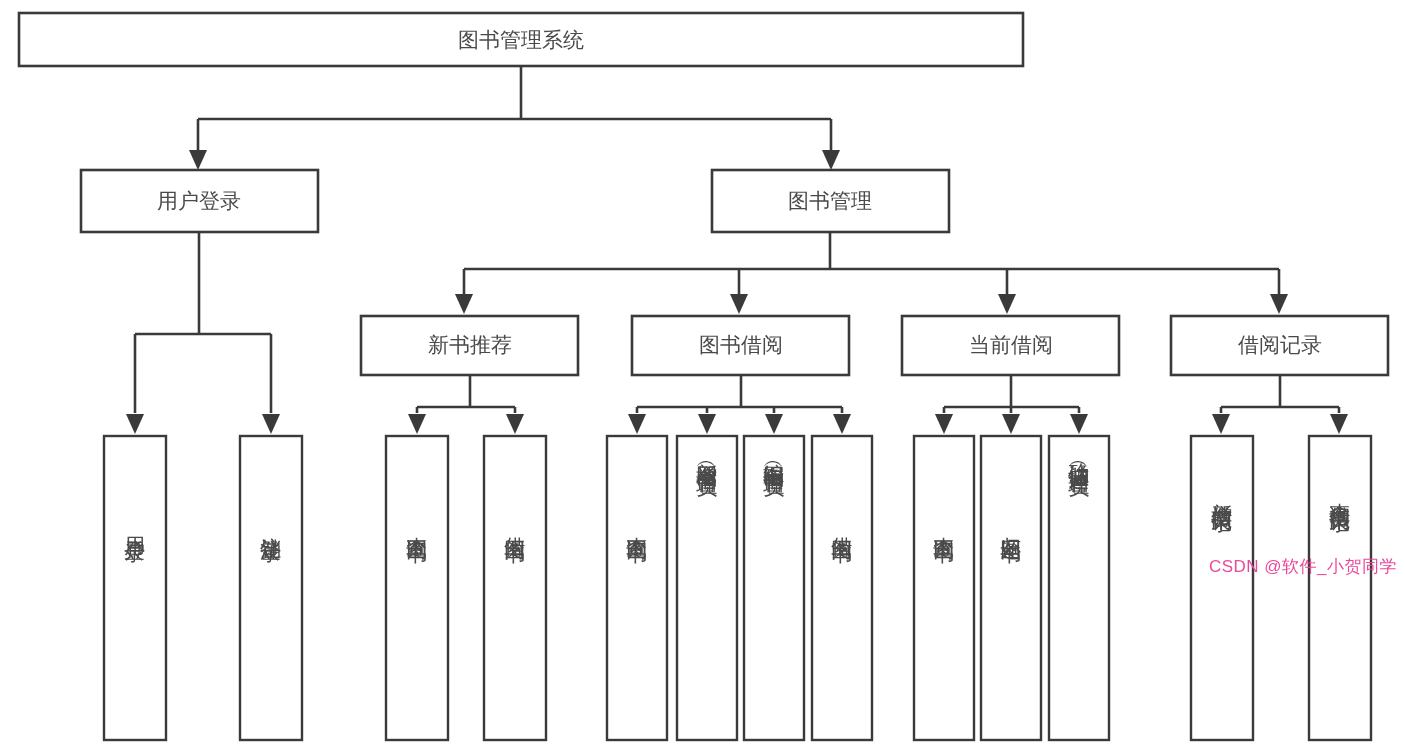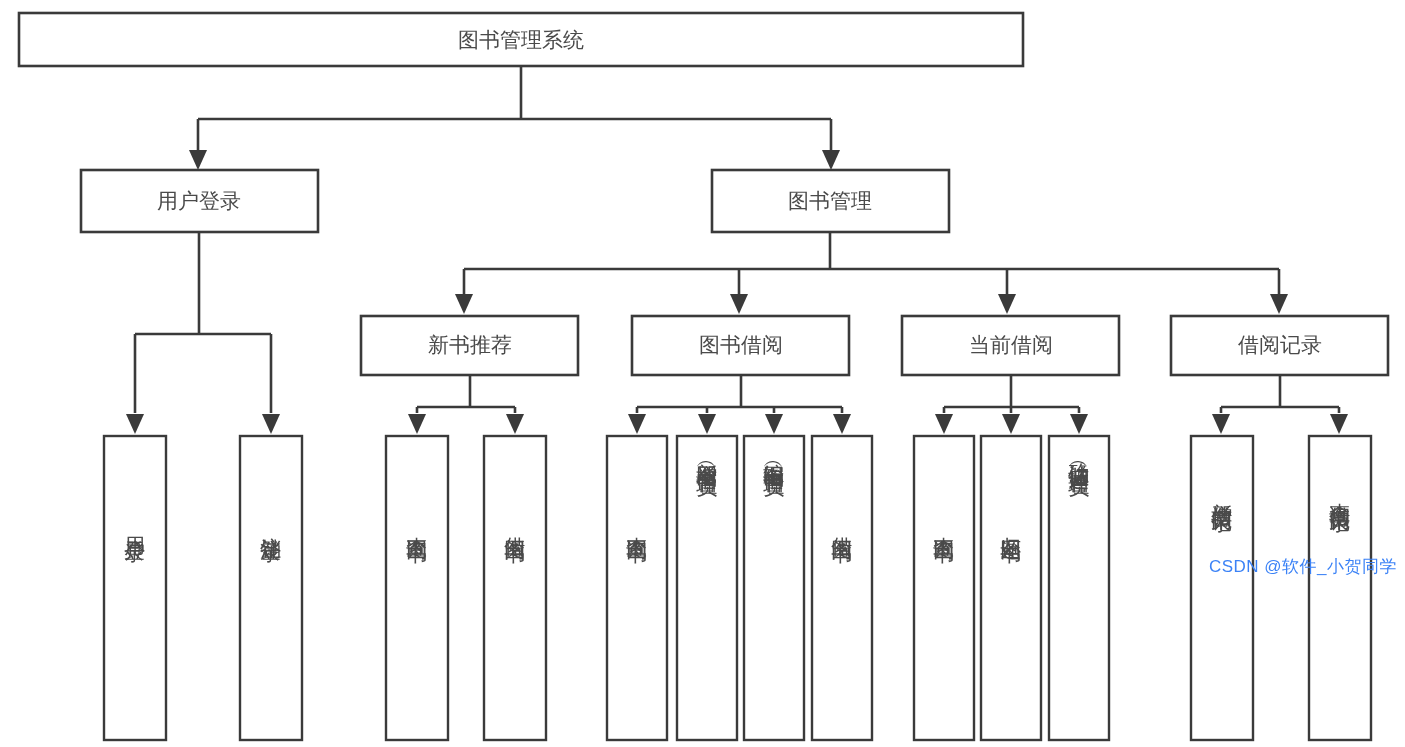--- a/index.html
+++ b/index.html
@@ -69,21 +69,21 @@
     letter-spacing: 2px;
     white-space: nowrap;
     text-align: center;
   }
   #watermark {
     position: absolute;
     right: 8px;
     bottom: 6px;
     font-family: "Liberation Sans", "DejaVu Sans", sans-serif;
     font-size: 17px;
-    color: #3b82f6;
+    color: #ec4899;
     letter-spacing: 0.5px;
     white-space: nowrap;
   }
 </style>
 </head>
 <body>
 
 <div id="diagram-root">
 
   <svg class="tree" viewBox="0 0 1405 747" xmlns="http://www.w3.org/2000/svg">

